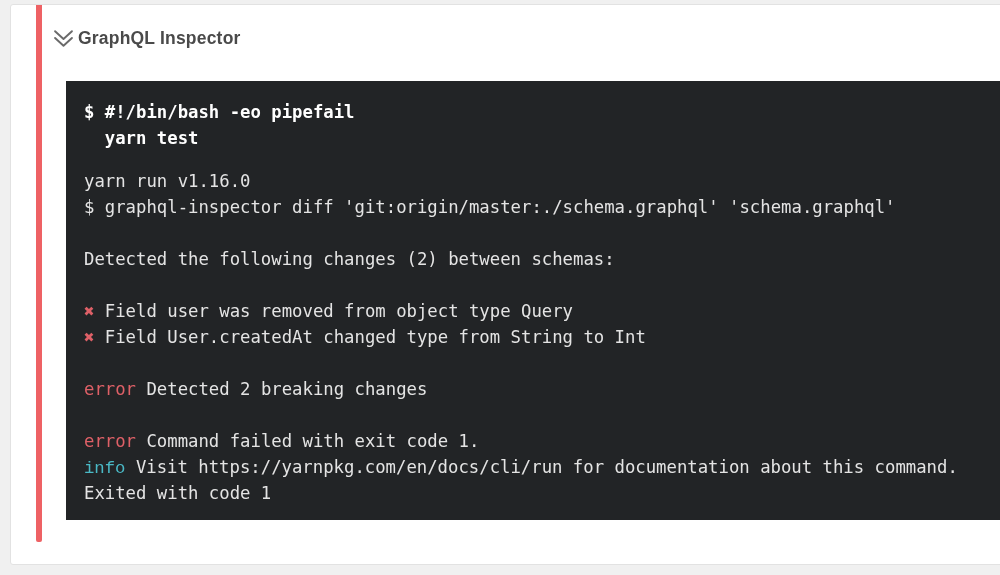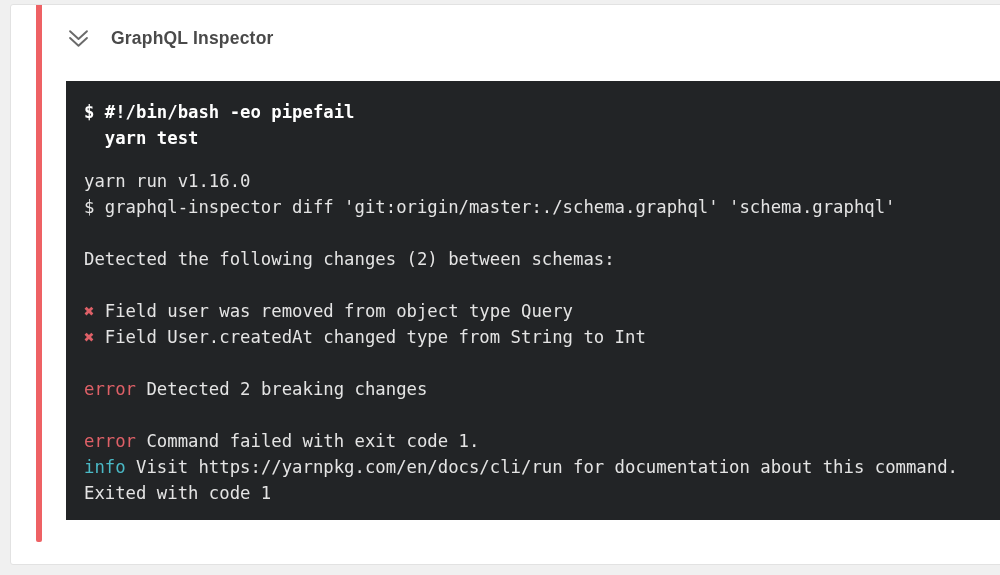--- a/index.html
+++ b/index.html
@@ -18,42 +18,42 @@
   .card{
     position:absolute;left:10px;top:4px;width:1045px;height:561px;
     background:var(--card-bg);border:1px solid var(--card-border);
     border-radius:3px;
   }
   .step-accent{
     position:absolute;left:25px;top:0;width:6px;height:537px;
     background:var(--accent-red);border-radius:0 0 2px 2px;
   }
   .step-header{
-    position:absolute;left:54px;top:19px;height:28px;
-    display:flex;align-items:center;gap:19px;cursor:pointer;
+    position:absolute;left:39px;top:19px;height:28px;
+    display:flex;align-items:center;gap:1px;cursor:pointer;
   }
   .chev{display:inline-flex;align-items:center;}
   .chev svg{display:block;}
   .step-title{
     font-weight:bold;font-size:17.5px;color:var(--title-color);
     letter-spacing:.2px;white-space:nowrap;
   }
   .terminal{
     position:absolute;left:55px;top:76px;width:965px;height:439px;
     background:var(--terminal-bg);
     padding:18px 20px 14px 18px;
     font-family:"DejaVu Sans Mono","Liberation Mono",monospace;
     font-size:17.3px;line-height:26px;color:var(--terminal-text);
     white-space:pre;overflow:hidden;
   }
   .tblock.cmd{font-weight:bold;color:var(--terminal-bold-text);}
   .tblock.out{margin-top:17px;}
   .tline{height:26px;}
   .tline .red{color:var(--error-red);}
-  .tline .cyan{color:var(--info-cyan);}
+  .tline .cyan{color:var(--info-cyan);font-family:Liberation Mono, monospace;}
 </style>
 </head>
 <body>
 
 <div class="card">
   <div class="step-accent"></div>
 
   <div class="step-header">
     <span class="chev">
       <svg width="27" height="25" viewBox="0 0 24 22">

